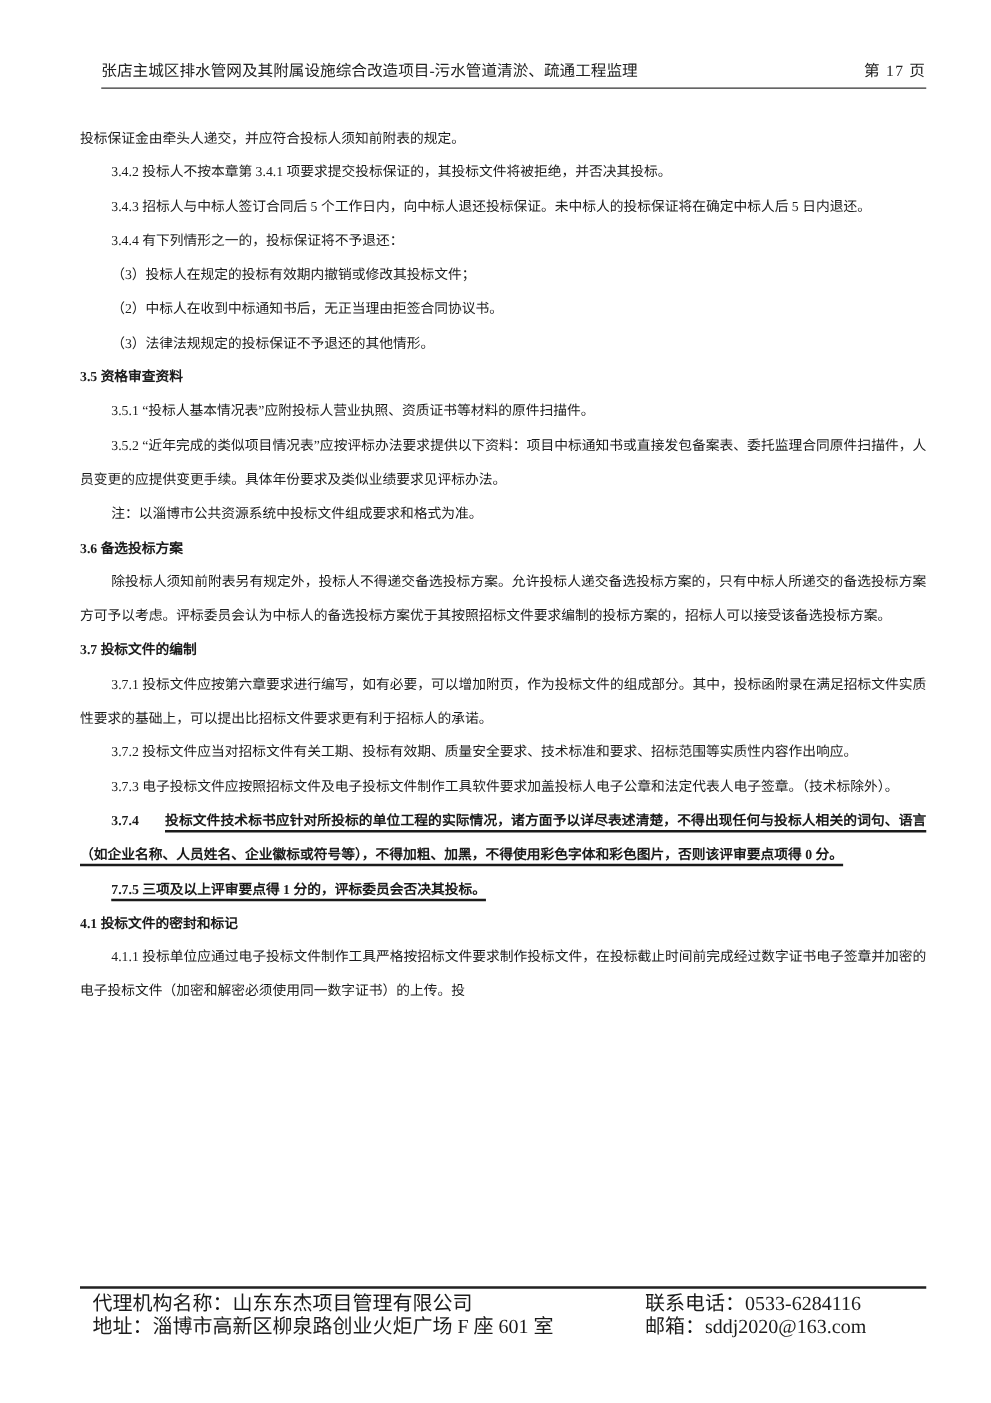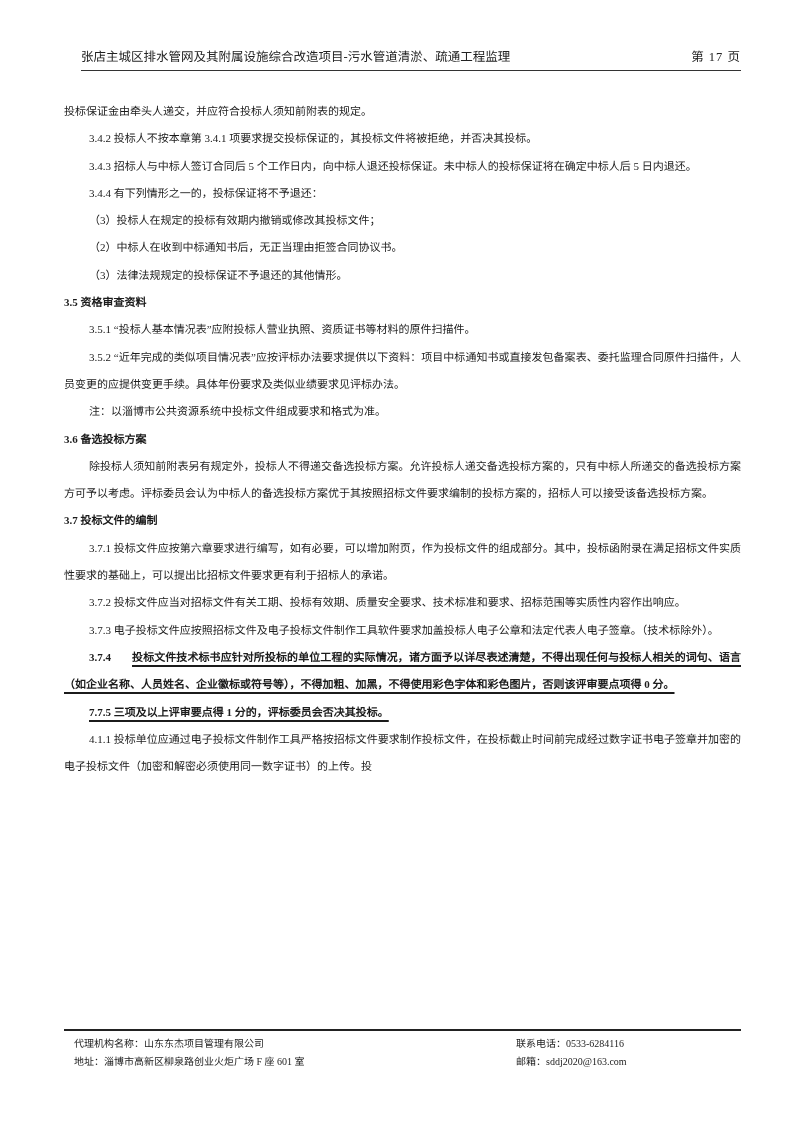--- a/index.html
+++ b/index.html
@@ -57,21 +57,21 @@
   }
   .num { margin-right: 21px; }
   
   .footer {
     position: absolute;
     left: 64px;
     right: 52px;
     top: 1029px;
     border-top: 2.5px solid #222;
     padding-top: 4px;
-    font-size: 10px;
+    font-size: 16px;
     line-height: 17.5px;
     color: #1b1b1b;
   }
   .footer-row { display: flex; }
   .footer-left { flex: 1; padding-left: 10px; }
   .footer-right { width: 225px; }
 </style>
 </head>
 <body>
 
@@ -95,20 +95,21 @@
     <p class="indent">3.5.2 “近年完成的类似项目情况表”应按评标办法要求提供以下资料：项目中标通知书或直接发包备案表、委托监理合同原件扫描件，人员变更的应提供变更手续。具体年份要求及类似业绩要求见评标办法。</p>
     <p class="indent">注：以淄博市公共资源系统中投标文件组成要求和格式为准。</p>
     <p class="heading">3.6 备选投标方案</p>
     <p class="indent">除投标人须知前附表另有规定外，投标人不得递交备选投标方案。允许投标人递交备选投标方案的，只有中标人所递交的备选投标方案方可予以考虑。评标委员会认为中标人的备选投标方案优于其按照招标文件要求编制的投标方案的，招标人可以接受该备选投标方案。</p>
     <p class="heading">3.7 投标文件的编制</p>
     <p class="indent">3.7.1 投标文件应按第六章要求进行编写，如有必要，可以增加附页，作为投标文件的组成部分。其中，投标函附录在满足招标文件实质性要求的基础上，可以提出比招标文件要求更有利于招标人的承诺。</p>
     <p class="indent">3.7.2 投标文件应当对招标文件有关工期、投标有效期、质量安全要求、技术标准和要求、招标范围等实质性内容作出响应。</p>
     <p class="indent">3.7.3 电子投标文件应按照招标文件及电子投标文件制作工具软件要求加盖投标人电子公章和法定代表人电子签章。（技术标除外）。</p>
     <p class="indent strong"><span class="num">3.7.4</span><span class="u">投标文件技术标书应针对所投标的单位工程的实际情况，诸方面予以详尽表述清楚，不得出现任何与投标人相关的词句、语言（如企业名称、人员姓名、企业徽标或符号等），不得加粗、加黑，不得使用彩色字体和彩色图片，否则该评审要点项得 0 分。</span></p>
     <p class="indent strong"><span class="u">7.7.5 三项及以上评审要点得 1 分的，评标委员会否决其投标。</span></p>
+    <p class="heading">4.1 投标文件的密封和标记</p>
     <p class="indent">4.1.1 投标单位应通过电子投标文件制作工具严格按招标文件要求制作投标文件，在投标截止时间前完成经过数字证书电子签章并加密的电子投标文件（加密和解密必须使用同一数字证书）的上传。投</p>
   </div>
 
   <div class="footer">
     <div class="footer-row">
       <span class="footer-left">代理机构名称：山东东杰项目管理有限公司</span>
       <span class="footer-right">联系电话：0533-6284116</span>
     </div>
     <div class="footer-row">
       <span class="footer-left">地址：淄博市高新区柳泉路创业火炬广场 F 座 601 室</span>

